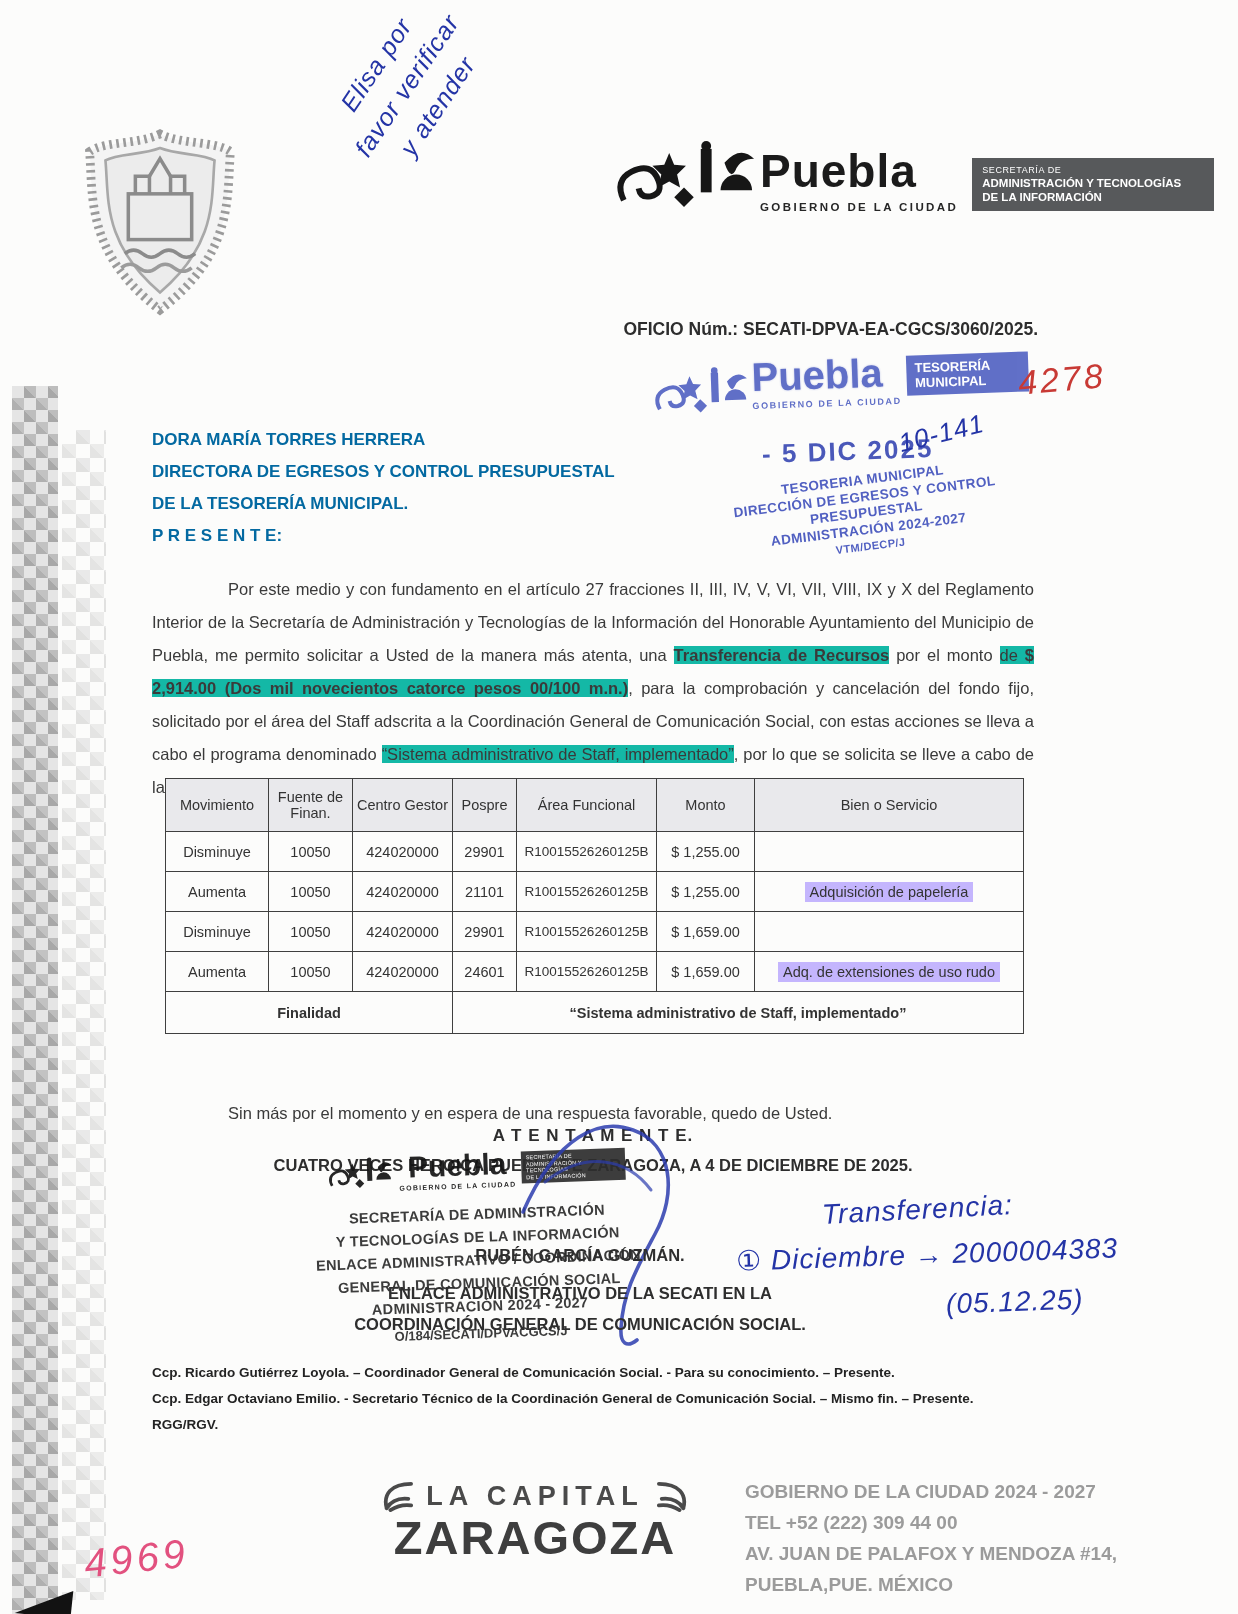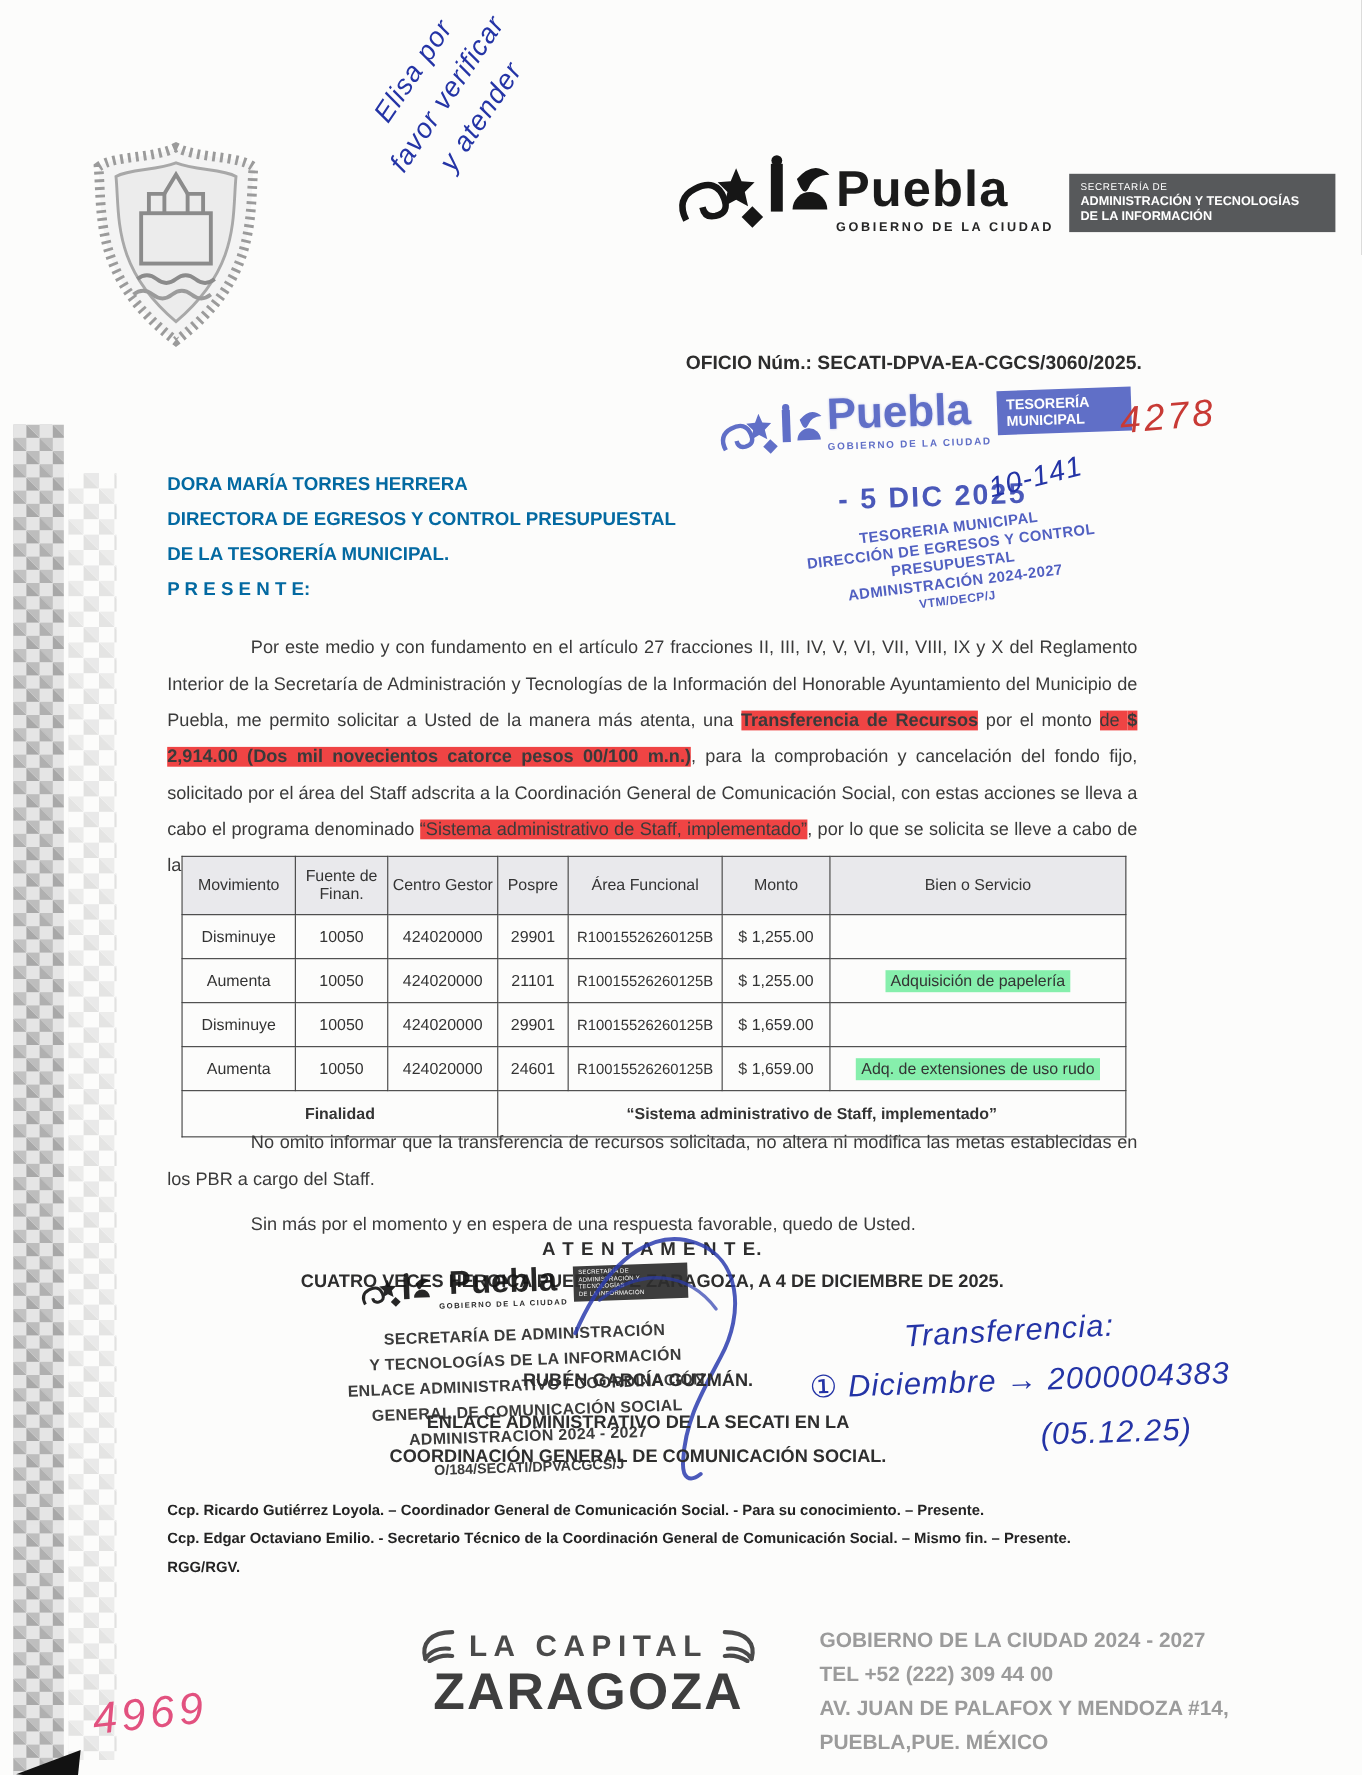--- a/index.html
+++ b/index.html
@@ -48,30 +48,30 @@
   .ref-hw{position:absolute;left:898px;top:418px;font-size:26px;color:#2434a6;font-style:italic;transform:rotate(-14deg);}
   .tstamp-lines{position:absolute;left:694px;top:472px;width:345px;transform:rotate(-7deg);color:#4353bd;font-weight:bold;text-align:center;font-size:13.5px;line-height:16.5px;letter-spacing:.4px;opacity:.92;}
   .tstamp-lines .small{font-size:11px;}
 
   .addr{position:absolute;left:152px;top:424px;font-size:17px;font-weight:bold;color:#0369a1;line-height:32px;}
 
   .para{position:absolute;left:152px;width:882px;font-size:16.5px;line-height:33px;text-align:justify;color:#3a3a3a;}
   .p1{top:556px;text-indent:76px;}
   .p2{top:1006px;text-indent:76px;}
   .p3{top:1080px;text-indent:76px;}
-  .hl{background:#ef4444;}
+  .hl{background:#14b8a6;}
   .b{font-weight:bold;}
 
   .transfer-table{position:absolute;left:165px;top:778px;width:858px;border-collapse:collapse;table-layout:fixed;color:#333;}
   .transfer-table th,.transfer-table td{border:1.6px solid #3f3f3f;text-align:center;padding:4px 3px;font-size:14.5px;}
   .transfer-table thead th{background:#e9e9ec;font-weight:normal;height:44px;}
   .transfer-table tbody td{height:31px;}
   .transfer-table .area-cell{font-size:13.5px;}
   .transfer-table tfoot td{height:33px;font-weight:bold;}
-  .cell-hl{background:#86efac;padding:2px 5px;}
+  .cell-hl{background:#c4b5fd;padding:2px 5px;}
 
   .atent{position:absolute;left:152px;top:1126px;width:882px;text-align:center;font-weight:bold;font-size:17px;color:#2d2d2d;letter-spacing:1px;}
   .placedate{position:absolute;left:152px;top:1156px;width:882px;text-align:center;font-weight:bold;font-size:16.5px;color:#2d2d2d;}
 
   .sig-stamp{position:absolute;left:286px;top:1150px;width:384px;transform:rotate(-2deg);text-align:center;color:#2c2c2c;opacity:.92;}
   .logo-row{display:flex;justify-content:center;align-items:flex-start;gap:5px;}
   .mini-icons{width:68px;height:44px;color:#141414;}
   .mini-word{font-size:30px;font-weight:bold;color:#141414;line-height:1;}
   .mini-tag{font-size:7px;font-weight:bold;letter-spacing:1.3px;margin-top:2px;color:#141414;text-align:left;}
   .mini-box{background:#2d2d2d;color:#fff;width:94px;padding:3px 5px;text-align:left;margin-top:3px;}
@@ -251,21 +251,20 @@
       </tr>
     </tbody>
     <tfoot>
       <tr>
         <td colspan="3">Finalidad</td>
         <td colspan="4">“Sistema administrativo de Staff, implementado”</td>
       </tr>
     </tfoot>
   </table>
 
-  <p class="para p2">No omito informar que la transferencia de recursos solicitada, no altera ni modifica las metas establecidas en los PBR a cargo del Staff.</p>
   <p class="para p3">Sin más por el momento y en espera de una respuesta favorable, quedo de Usted.</p>
 
   <div class="atent">A T E N T A M E N T E.</div>
   <div class="placedate">CUATRO VECES HEROICA PUEBLA DE ZARAGOZA, A 4 DE DICIEMBRE DE 2025.</div>
 
   <div class="sig-stamp">
     <div class="logo-row">
       <svg class="mini-icons">
           <use href="#talavera"></use>
         </svg>

